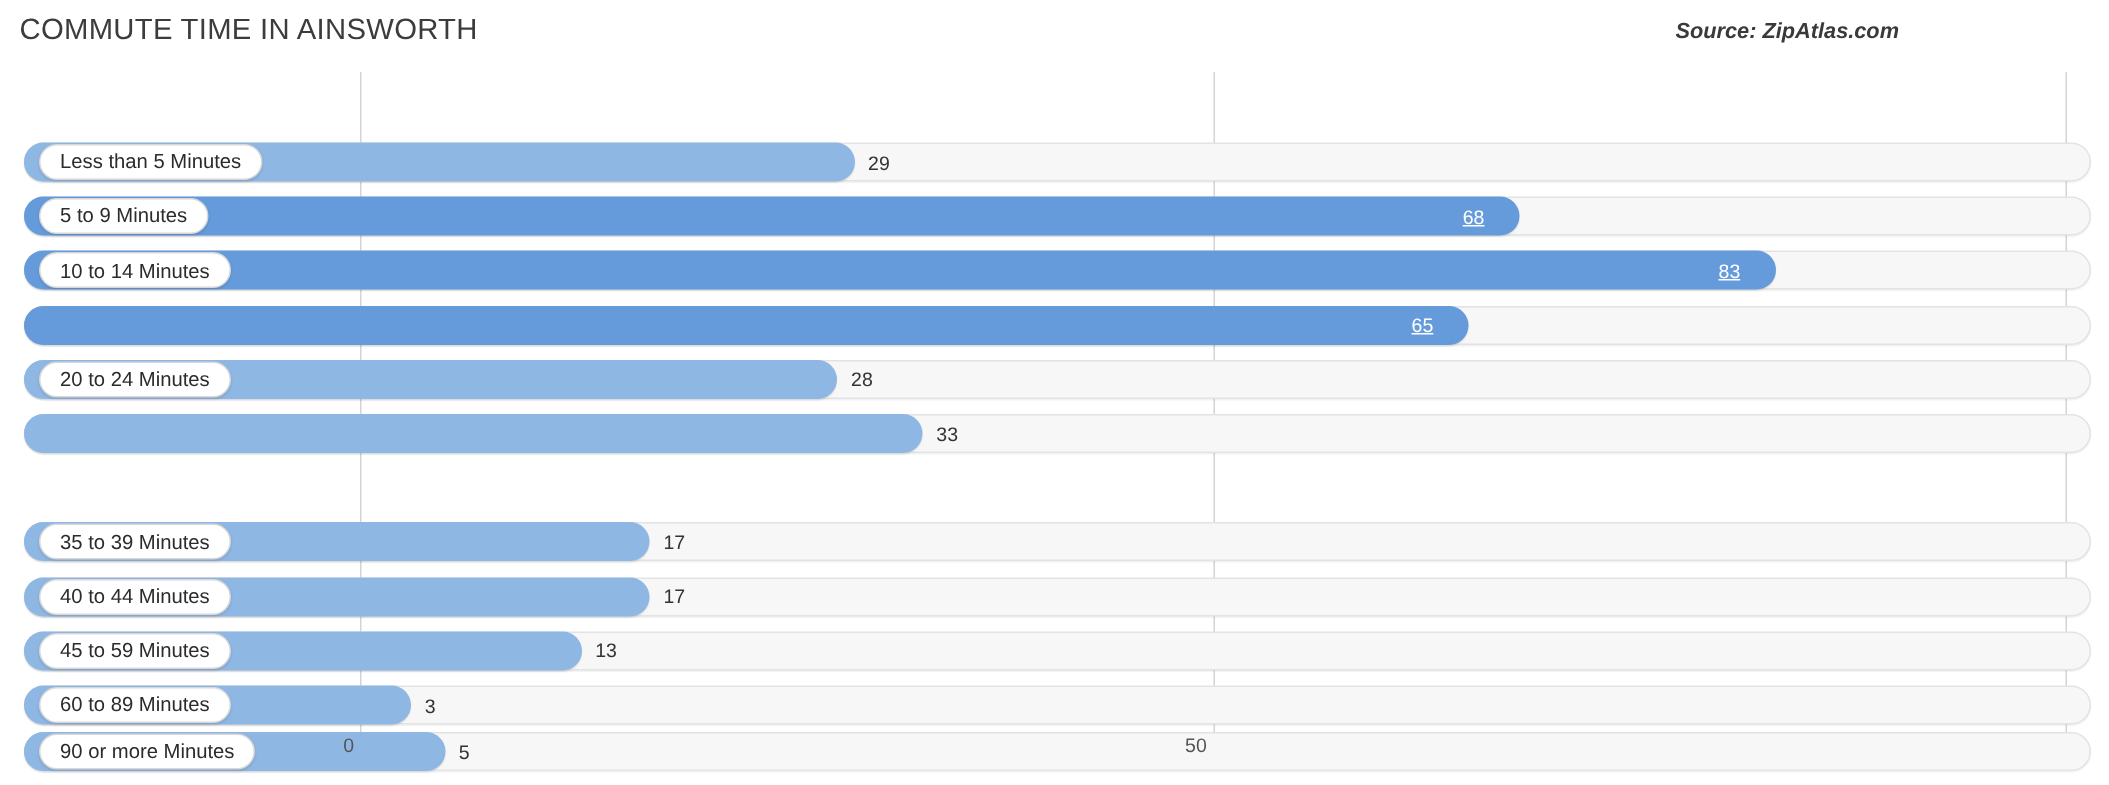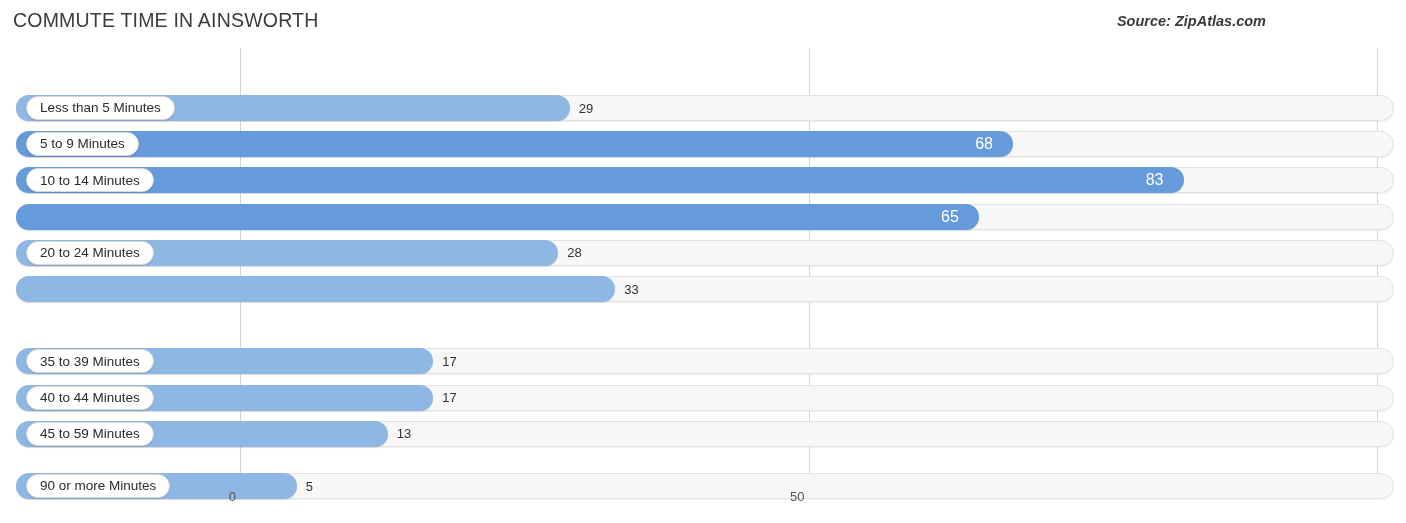--- a/index.html
+++ b/index.html
@@ -118,23 +118,24 @@
     font-size: 13px;
     color: #333333;
     white-space: nowrap;
   }
   .val-in {
     position: absolute;
     top: 0;
     height: 26px;
     display: flex;
     align-items: center;
-    font-size: 16px;
+    font-size: 13px;
     color: #ffffff;
     white-space: nowrap;
+    text-decoration: underline;
   }
 
   
   .axis {
     position: absolute;
     left: 0;
     top: 489px;
     width: 1406px;
     height: 34px;
   }
@@ -218,21 +219,29 @@
       <div class="val-out" style="left: 426.29px;">17</div>
     </div>
     <div class="row" style="top: 336.8px; text-align: center;">
       <div class="track"></div>
       <div class="bar bar-light" style="width: 371.81px;"></div>
       <div class="cat-pill">
         <span class="cat-label">45 to 59 Minutes</span>
       </div>
       <div class="val-out" style="left: 380.81px;">13</div>
     </div>
-    <div class="row" style="top: 389px;">
+    <div class="row" style="top: 373px;">
+      <div class="track"></div>
+      <div class="bar bar-light" style="width: 258.11px;"></div>
+      <div class="cat-pill">
+        <span class="cat-label">60 to 89 Minutes</span>
+      </div>
+      <div class="val-out" style="left: 267.11px;">3</div>
+    </div>
+    <div class="row" style="top: 404px;">
       <div class="track"></div>
       <div class="bar bar-light" style="width: 280.85px;"></div>
       <div class="cat-pill">
         <span class="cat-label">90 or more Minutes</span>
       </div>
       <div class="val-out" style="left: 289.85px;">5</div>
     </div>
   </div>
 
 <div class="axis" id="axis">

